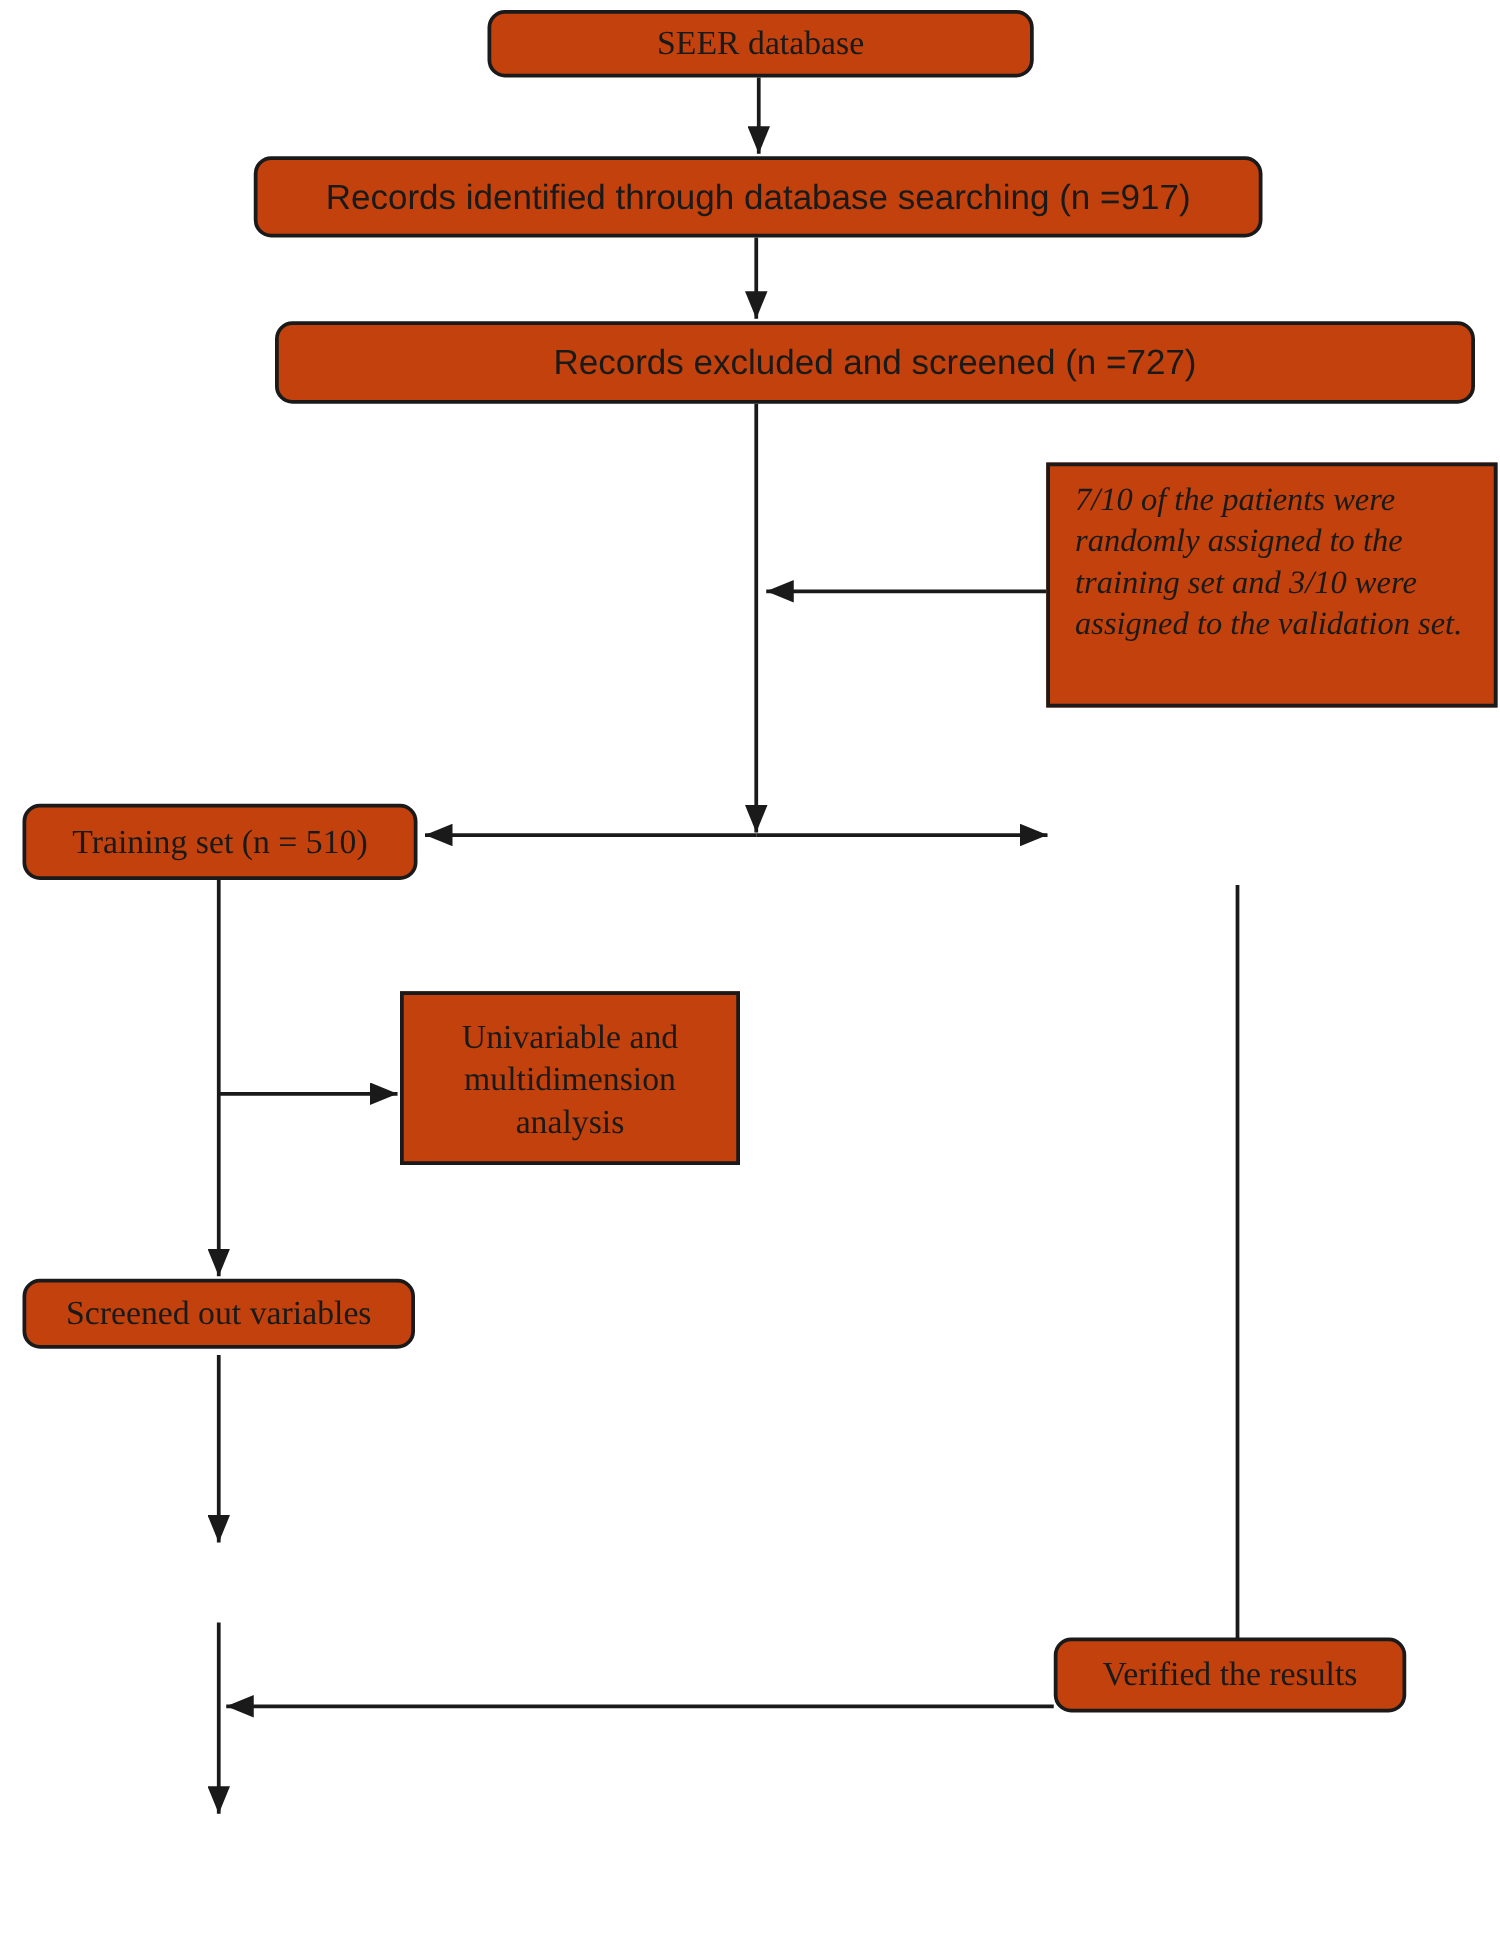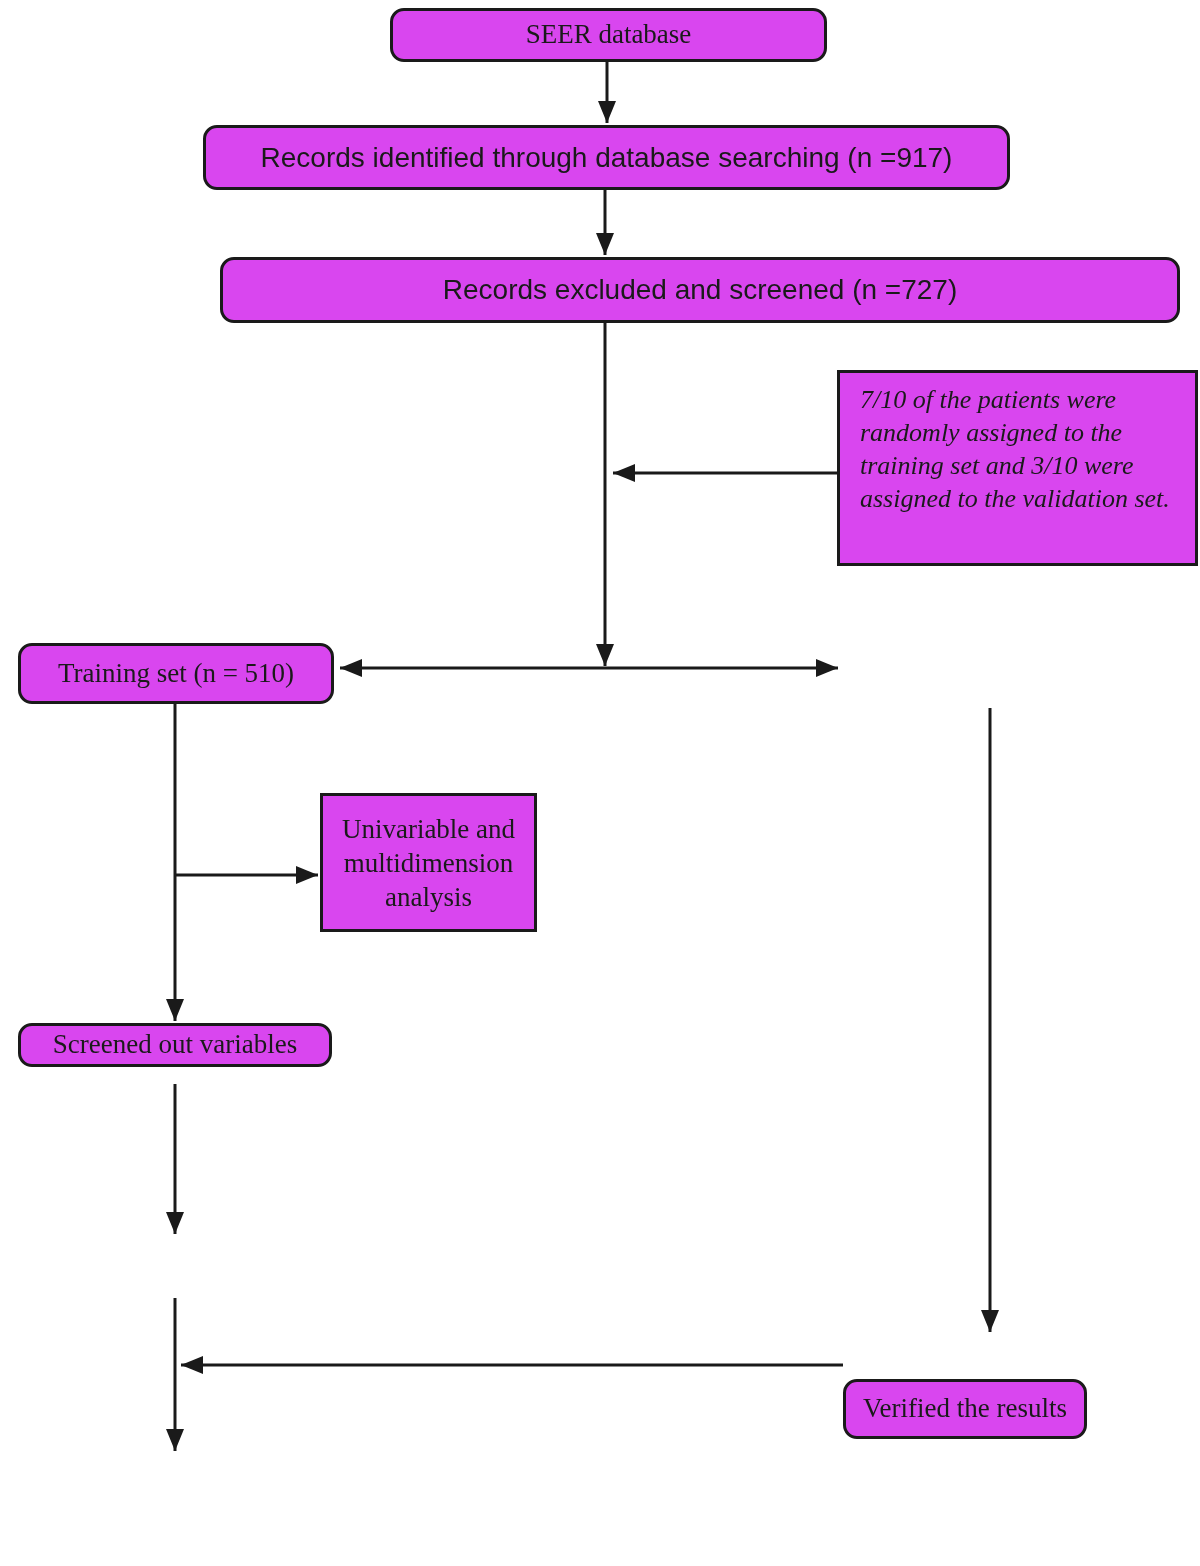--- a/index.html
+++ b/index.html
@@ -19,21 +19,21 @@
     left: 0;
     top: 0;
     width: 1200px;
     height: 1566px;
     pointer-events: none;
   }
   .node {
     position: absolute;
     box-sizing: border-box;
     border: 3px solid #1a1a1a;
-    background: #d946ef;
+    background: #c2410c;
     color: #1a1a1a;
     display: flex;
     align-items: center;
     justify-content: center;
     text-align: center;
     z-index: 2;
   }
   .rounded { border-radius: 14px; }
   .serif {
     font-family: "Liberation Serif", "DejaVu Serif", serif;
@@ -62,24 +62,24 @@
     line-height: 37px;
     padding: 6px 12px;
   }
   
   .n-seer        { left: 390px; top: 8px;    width: 437px; height: 54px; }
   .n-identified  { left: 203px; top: 125px;  width: 807px; height: 65px; }
   .n-excluded    { left: 220px; top: 257px;  width: 960px; height: 66px; }
   .n-note        { left: 837px; top: 370px;  width: 361px; height: 196px; font-style: italic; }
   .n-training    { left: 18px;  top: 643px;  width: 316px; height: 61px; }
   .n-validation  { left: 842px; top: 647px;  width: 330px; height: 61px; }
-  .n-analysis    { left: 320px; top: 793px;  width: 217px; height: 139px; }
-  .n-screened    { left: 18px;  top: 1023px; width: 314px; height: 44px; }
+  .n-analysis    { left: 320px; top: 793px;  width: 272px; height: 139px; }
+  .n-screened    { left: 18px;  top: 1023px; width: 314px; height: 56px; }
   .n-establish   { left: 17px;  top: 1236px; width: 315px; height: 62px; }
-  .n-verified    { left: 843px; top: 1379px; width: 244px; height: 60px; }
+  .n-verified    { left: 843px; top: 1310px; width: 282px; height: 60px; }
   .n-performance { left: 8px;   top: 1453px; width: 344px; height: 109px; }
 </style>
 </head>
 <body>
 
 <div class="canvas">
 
   <svg class="edges-layer" width="1200" height="1566" viewBox="0 0 1200 1566" xmlns="http://www.w3.org/2000/svg">
     <defs>
       <marker id="arrowhead" viewBox="0 0 22 18" refX="22" refY="9" markerWidth="22" markerHeight="18" markerUnits="userSpaceOnUse" orient="auto">

